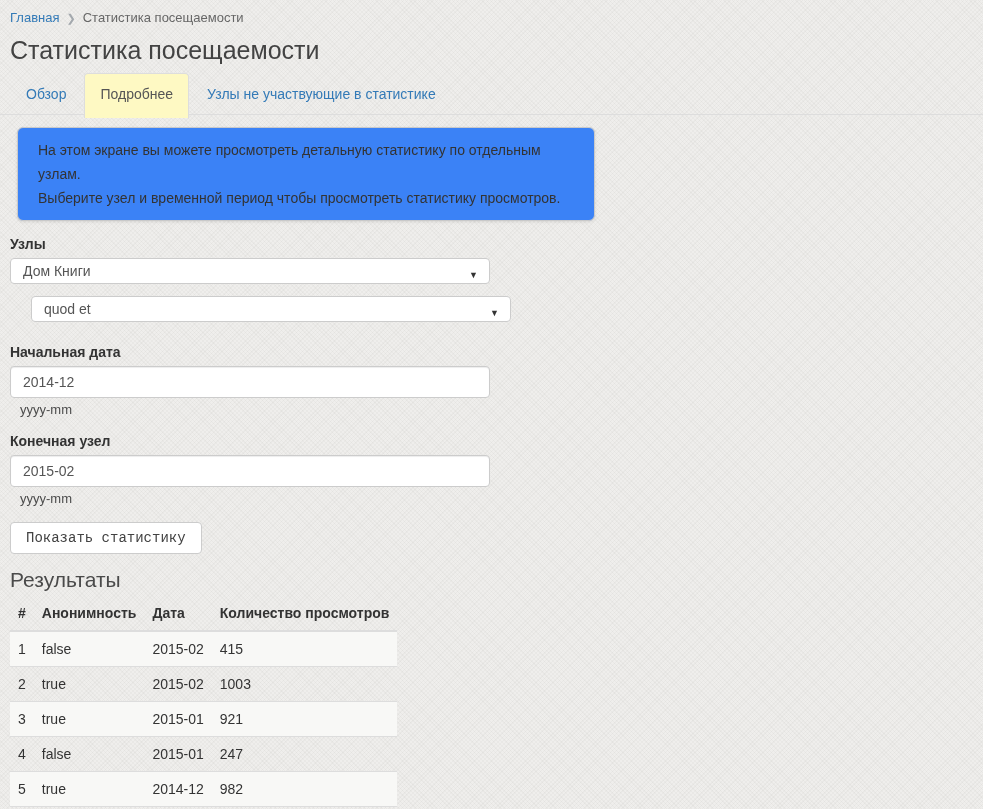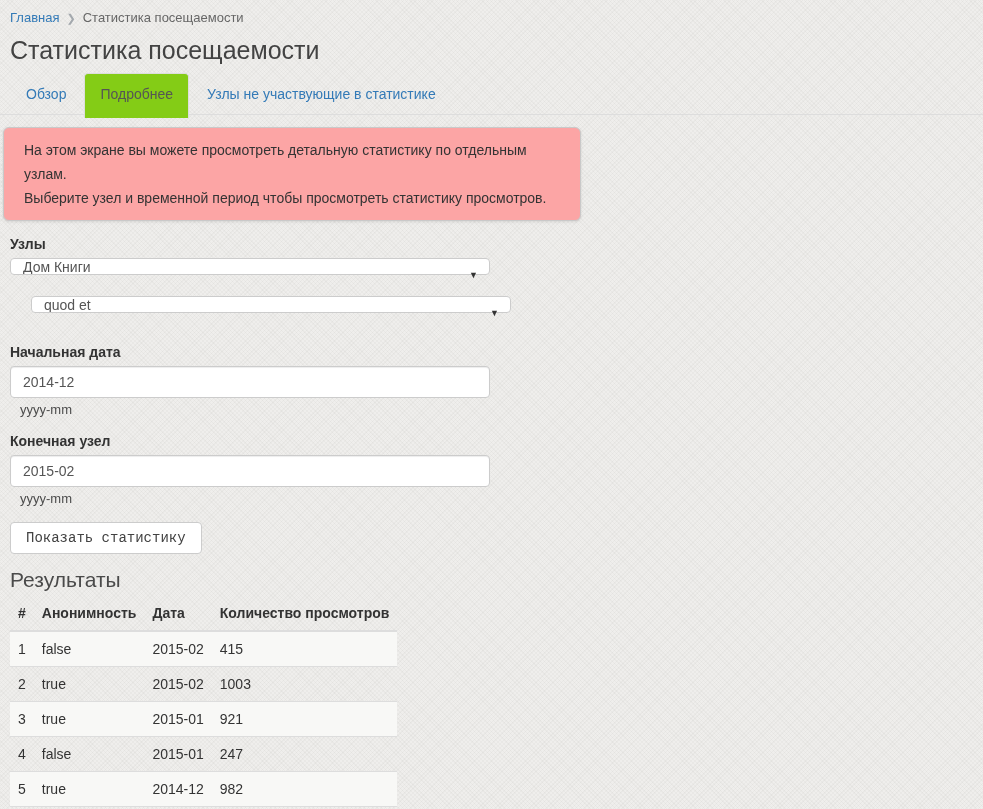--- a/index.html
+++ b/index.html
@@ -32,42 +32,42 @@
     border-bottom: 1px solid #ddd;
     margin-top: 8px; padding-left: 10px;
   }
   .tab {
     display: block; padding: 10px 15px; line-height: 20px; font-size: 14px;
     color: #337ab7; text-decoration: none; cursor: pointer;
     border: 1px solid transparent; border-bottom: none;
     border-radius: 4px 4px 0 0; margin-right: 2px;
   }
   .tab.active {
-    background: #84cc16; color: #555; border-color: #ddd;
+    background: #fef9c3; color: #555; border-color: #ddd;
     padding-bottom: 14px; margin-bottom: -4px; cursor: default;
   }
 
   
   .info-box {
-    width: 578px; margin: 12px 0 0 3px; padding: 10px 20px;
-    background: #fca5a5; border: 1px solid #c9c9c9; border-radius: 6px;
+    width: 578px; margin: 12px 0 0 17px; padding: 10px 20px;
+    background: #3b82f6; border: 1px solid #c9c9c9; border-radius: 6px;
     box-shadow: 0 1px 3px rgba(0,0,0,0.10);
     font-size: 14px; line-height: 24px; color: #333;
   }
 
   
   .form-label {
     font-weight: 700; font-size: 14px; color: #333;
     margin: 15px 0 5px 10px; line-height: 17px;
   }
   .select-wrap { position: relative; width: 480px; height: 33px; margin-left: 10px; }
   .select-wrap.indent { margin-left: 31px; margin-top: 5px; }
   .select-wrap select {
     -webkit-appearance: none; -moz-appearance: none; appearance: none;
-    width: 100%; height: 17px; padding: 0 26px 0 12px;
+    width: 100%; height: 26px; padding: 0 26px 0 12px;
     border: 1px solid #ccc; border-radius: 4px; background: #fff;
     font-family: inherit; font-size: 14px; color: #555; cursor: pointer;
   }
   .select-arrow {
     position: absolute; right: 12px; top: 50%; transform: translateY(-50%);
     font-size: 9px; color: #333; pointer-events: none;
   }
   .text-input {
     display: block; width: 480px; height: 32px; margin-left: 10px;
     padding: 6px 12px; border: 1px solid #ccc; border-radius: 4px;

